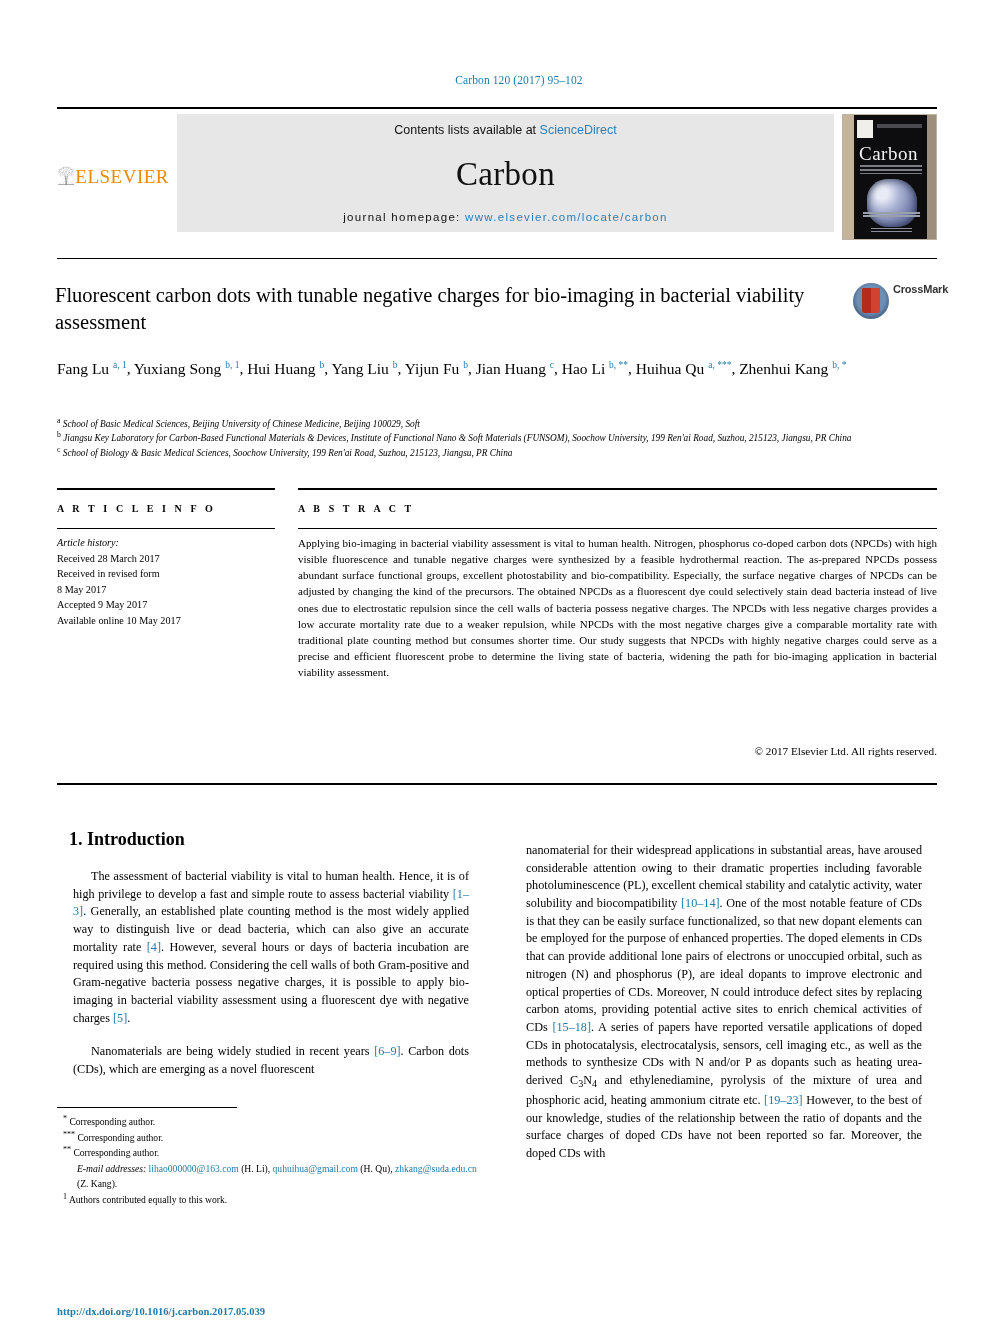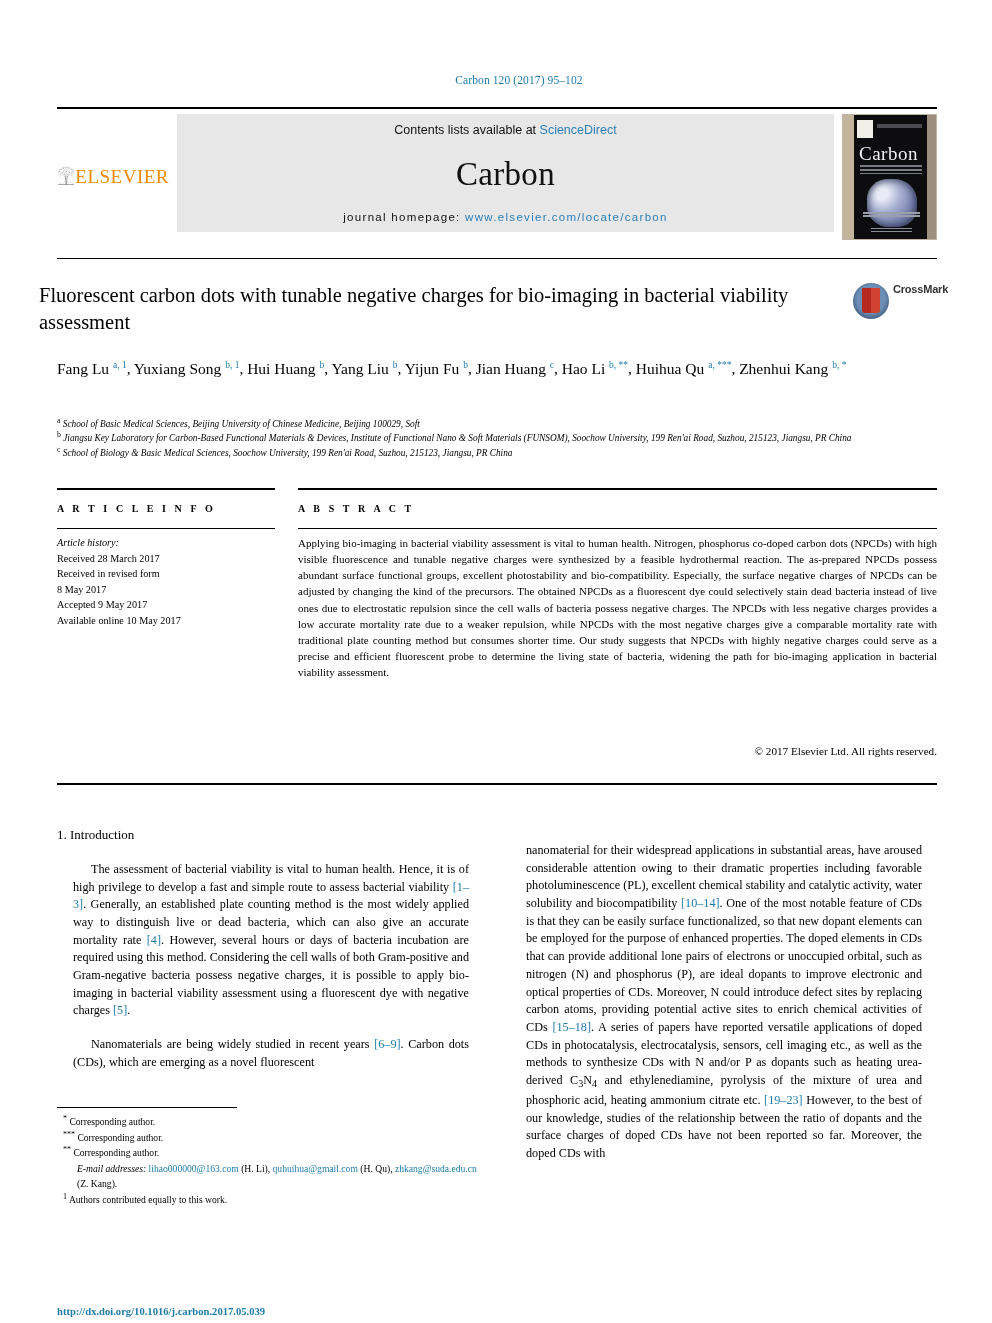--- a/index.html
+++ b/index.html
@@ -143,21 +143,21 @@
     position:absolute; left:28px; bottom:7px; right:24px; height:4px;
     background: repeating-linear-gradient(to bottom,#8a8f9a 0 1.5px, transparent 1.5px 3px);
   }
 
   
   .title-rule {
     position: absolute;
     left: 57px; top: 258px; width: 880px;
     border-top: 1px solid #000;
   }
-  .title-block { position: absolute; left: 39px; top: 282px; width: 790px; }
+  .title-block { position: absolute; left: 55px; top: 282px; width: 790px; }
   .art-title {
     font-size: 20.5px;
     line-height: 1.33;
     font-weight: 400;
     margin: 0;
     font-family: "Liberation Serif", serif;
   }
   .crossmark {
     position: absolute; right: 47px; top: 283px;
     width: 92px; height: 42px;
@@ -238,21 +238,21 @@
     top: 826px;
     width: 428px;
     font-size: 12.2px;
     line-height: 1.45;
     text-align: justify;
     hyphens: none;
   }
   .col-left { left: 57px; }
   .col-right { left: 510px; }
   .sec-head {
-    font-weight: 400; font-size: 13px; margin: 0 0 14px 0;
+    font-weight: 700; font-size: 18px; margin: 0 0 14px 12px;
   }
   .col p { margin: 16px; text-indent: 18px; }
   .col p.noindent { text-indent: 0; }
   .ref { color: #1f7ba8; }
 
   
   .fn-rule {
     position: absolute; left: 57px; top: 1107px; width: 180px;
     border-top: 1px solid #000;
   }

